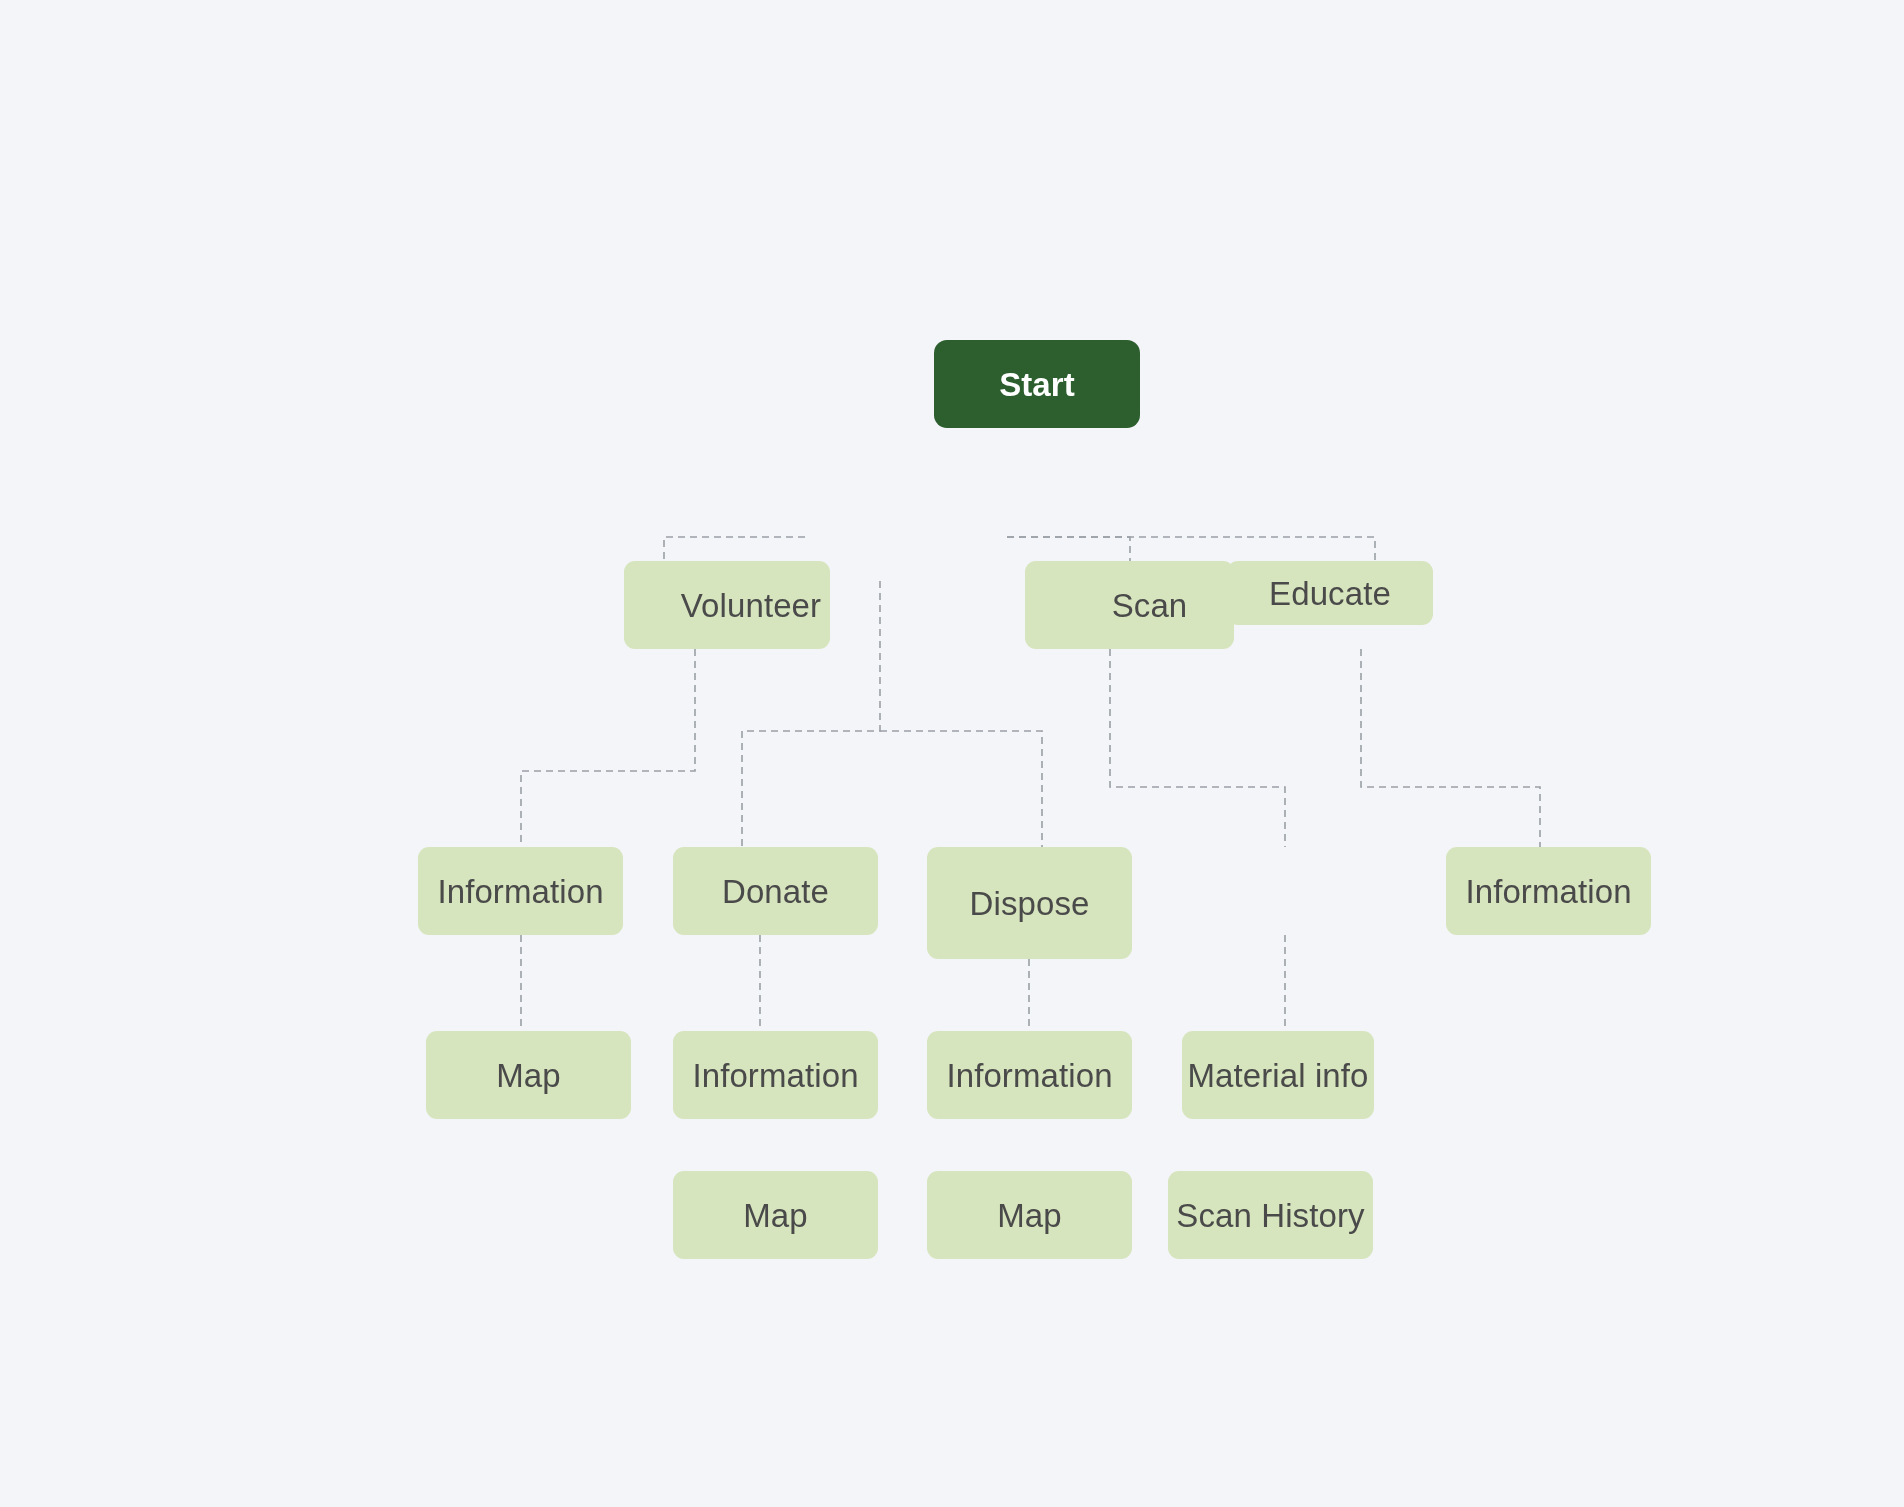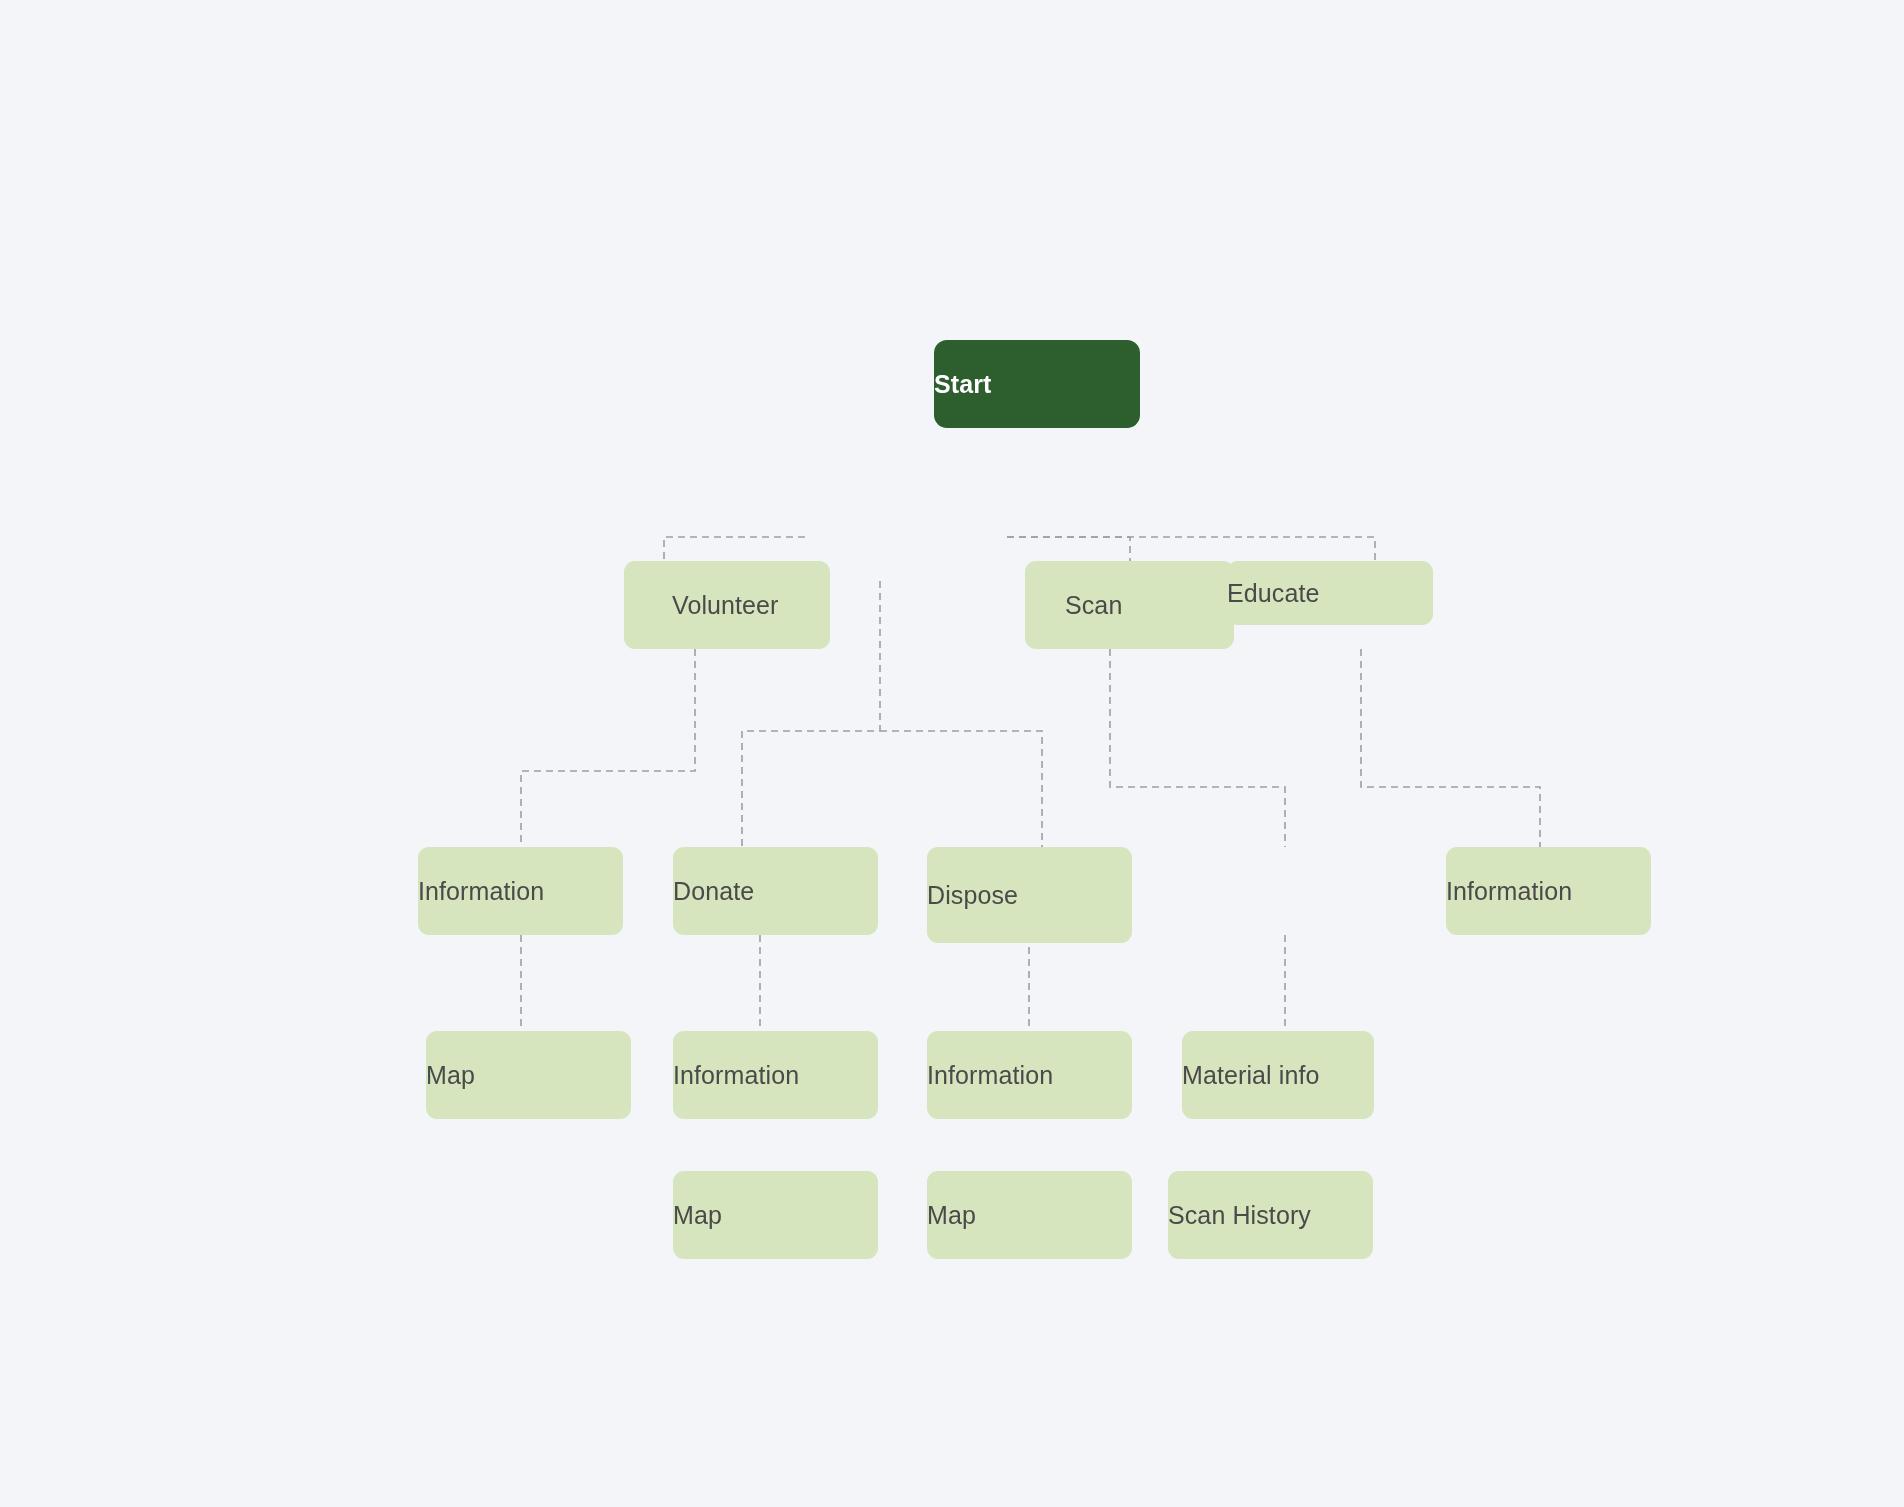--- a/index.html
+++ b/index.html
@@ -26,25 +26,25 @@
     top: 0;
     width: 1904px;
     height: 1507px;
     pointer-events: none;
   }
   .node {
     position: absolute;
     box-sizing: border-box;
     display: flex;
     align-items: center;
-    justify-content: flex-start;
+    justify-content: center;
     border-radius: 11px;
     background: #d6e5bd;
     color: #4a4a4a;
-    font-size: 25px;
+    font-size: 33px;
     font-weight: 400;
     letter-spacing: 0.1px;
     line-height: 1;
     text-align: center;
     white-space: nowrap;
     user-select: none;
   }
   .node.start {
     background: #2c5e2e;
     color: #ffffff;
@@ -85,21 +85,21 @@
     </div>
     <div class="node" style="left: 1227px; top: 561px; width: 206px; height: 64px;">
       <span class="node-label">Educate</span>
     </div>
     <div class="node" style="left: 418px; top: 847px; width: 205px; height: 88px;">
       <span class="node-label">Information</span>
     </div>
     <div class="node" style="left: 673px; top: 847px; width: 205px; height: 88px;">
       <span class="node-label">Donate</span>
     </div>
-    <div class="node" style="left: 927px; top: 847px; width: 205px; height: 96px;">
+    <div class="node" style="left: 927px; top: 847px; width: 205px; height: 112px;">
       <span class="node-label">Dispose</span>
     </div>
     <div class="node" style="left: 1446px; top: 847px; width: 205px; height: 88px;">
       <span class="node-label">Information</span>
     </div>
     <div class="node" style="left: 426px; top: 1031px; width: 205px; height: 88px;">
       <span class="node-label">Map</span>
     </div>
     <div class="node" style="left: 673px; top: 1031px; width: 205px; height: 88px;">
       <span class="node-label">Information</span>

